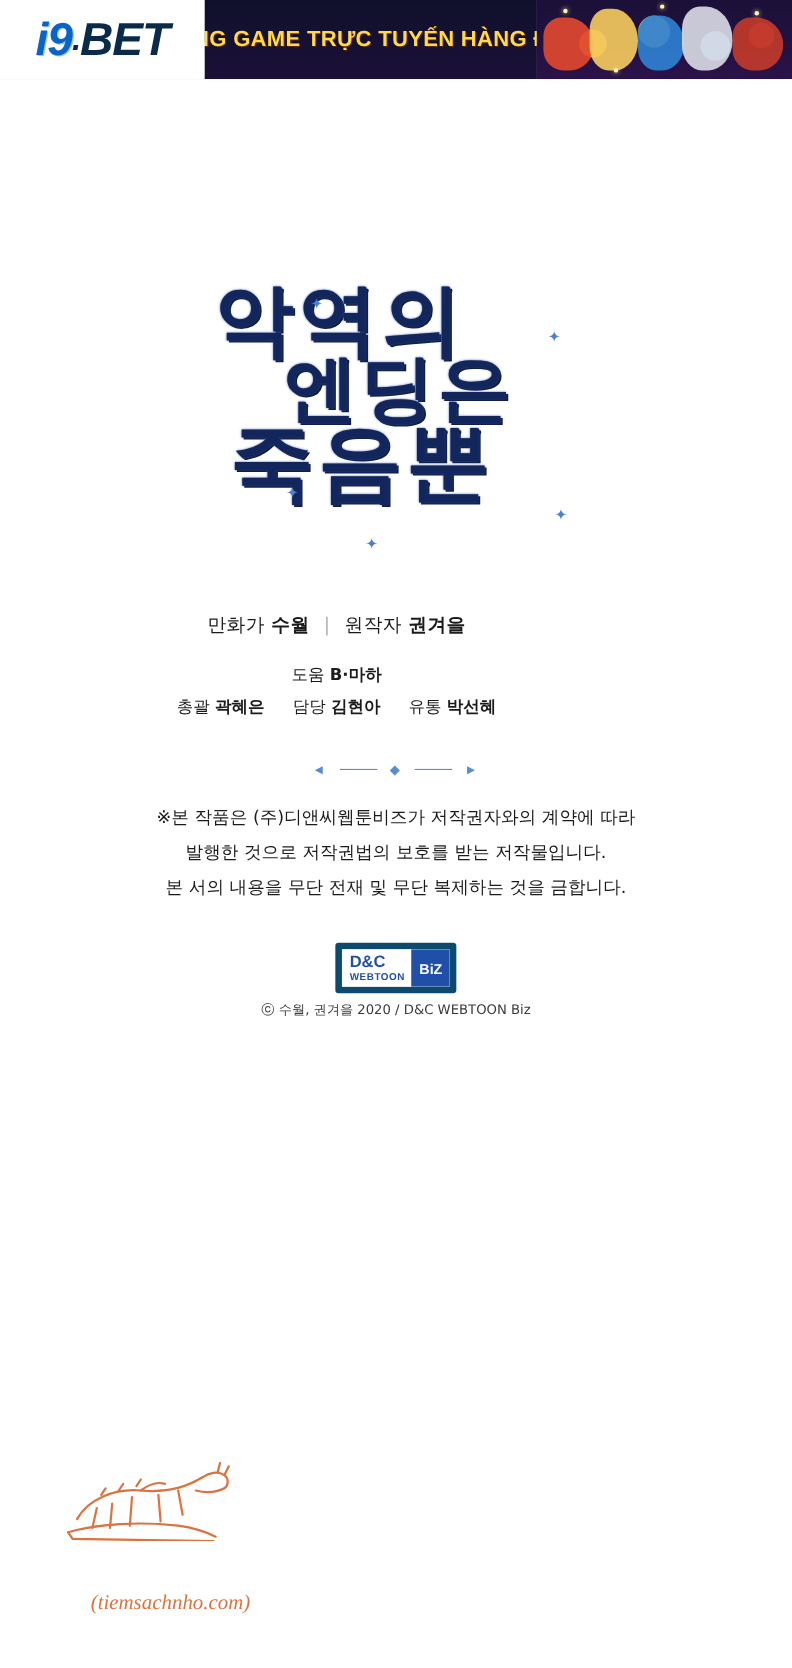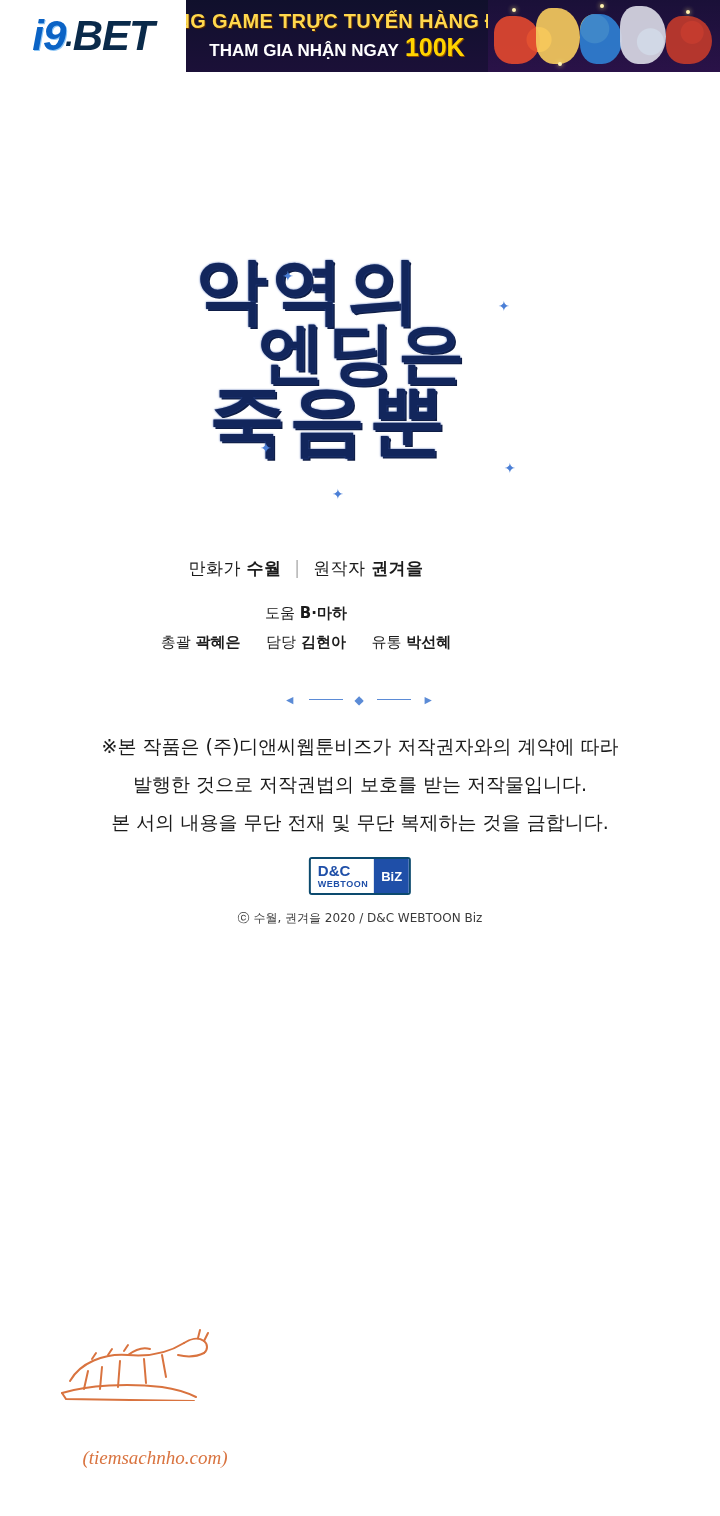--- a/index.html
+++ b/index.html
@@ -220,35 +220,35 @@
     color: #5b8bd6;
   }
 
   .legal {
     position: absolute;
     top: 655px;
     left: 0;
     width: 720px;
     text-align: center;
     font-family: "DejaVu Sans", sans-serif;
-    font-size: 19px;
+    font-size: 16px;
     line-height: 2.0;
     color: #1b1b1b;
   }
 
   
   .pub-logo {
     position: absolute;
     top: 785px;
     left: 50%;
     transform: translateX(-50%);
     display: flex;
     align-items: stretch;
     height: 34px;
-    border: 2px solid #0c4a6e;
+    border: 6px solid #0c4a6e;
     border-radius: 3px;
     overflow: hidden;
   }
   .pub-left {
     background: #ffffff;
     color: #1f4fa8;
     padding: 2px 6px 2px 7px;
     display: flex;
     flex-direction: column;
     justify-content: center;
@@ -320,24 +320,20 @@
   <div class="ad-logo">
     <div class="ad-logo-inner">
       <span class="ad-logo-i9">i9</span>
       <span class="ad-logo-dot">.</span>
       <span class="ad-logo-bet">BET</span>
     </div>
   </div>
 
   <div class="ad-center">
     <div class="ad-line1">CỔNG GAME TRỰC TUYẾN HÀNG ĐẦU</div>
-    <div class="ad-line2">
-      <span class="t">THAM GIA NHẬN NGAY</span>
-      <span class="amt">100K</span>
-    </div>
   </div>
 
   <div class="ad-art">
     <div class="blob b1"></div>
     <div class="blob b2"></div>
     <div class="blob b3"></div>
     <div class="blob b4"></div>
     <div class="blob b5"></div>
     <div class="spark" style="left:24px; top:8px;"></div>
     <div class="spark" style="left:112px;top:4px;"></div>

